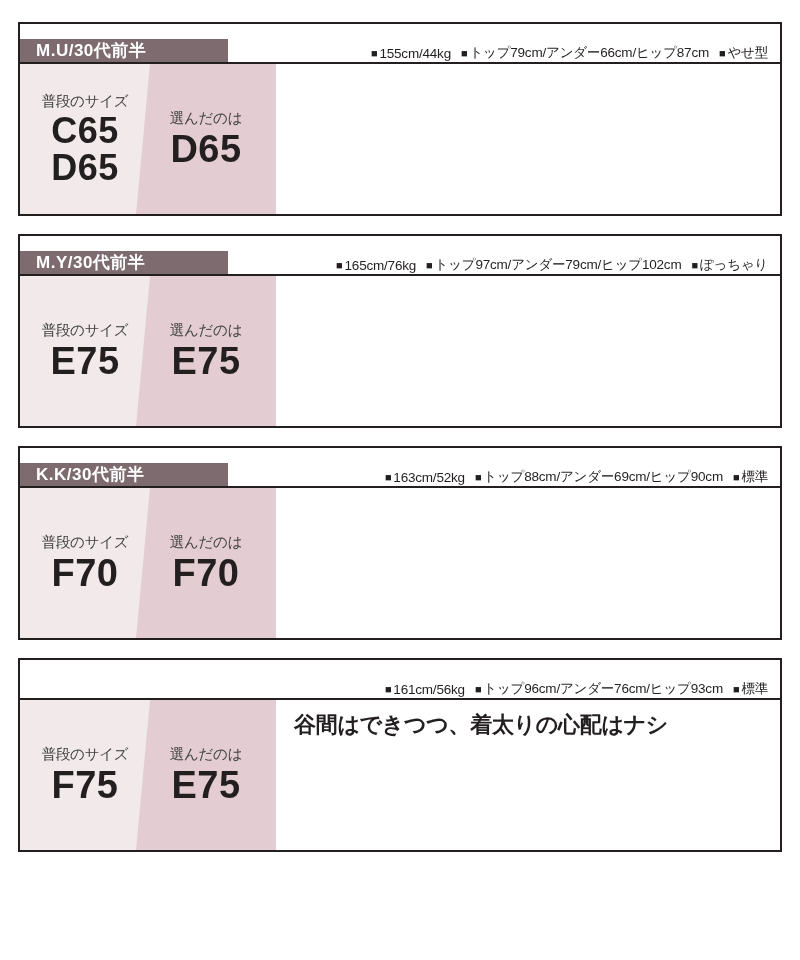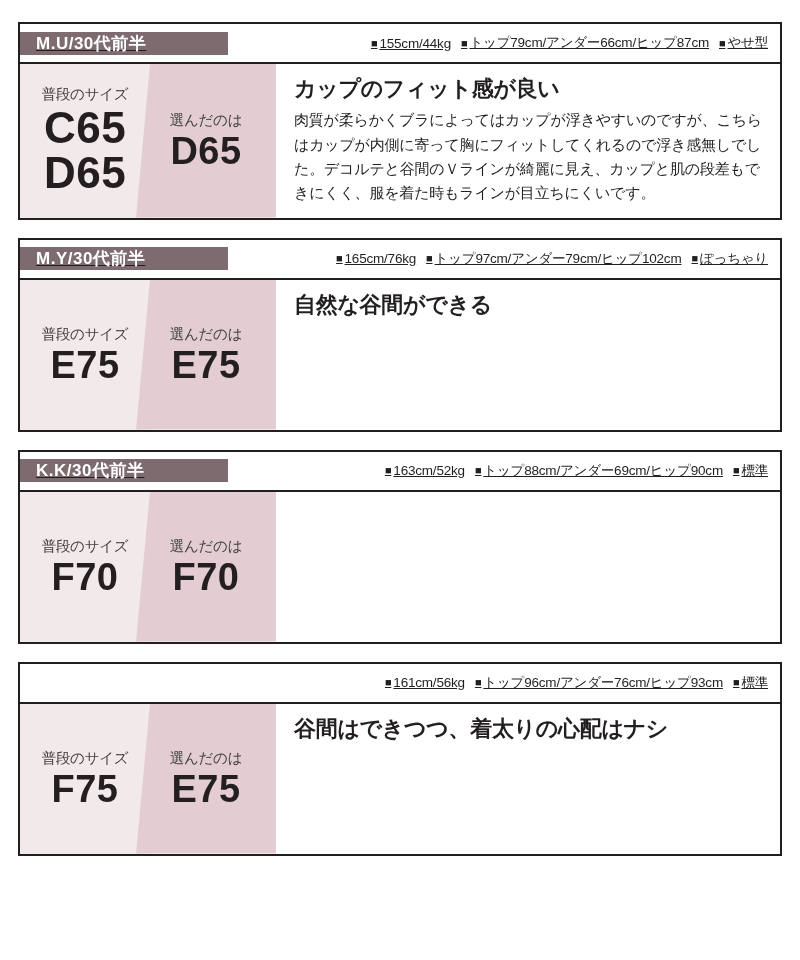--- a/index.html
+++ b/index.html
@@ -25,25 +25,24 @@
   }
   .review-card {
     border: 2px solid #231f20;
     box-sizing: border-box;
     display: flex;
     flex-direction: column;
     background: #ffffff;
   }
   .card-header {
     display: flex;
-    align-items: center;
+    align-items: flex-end;
     background: #ffffff;
     border-bottom: 2px solid #231f20;
     height: 38px;
-    text-decoration: underline;
   }
   .header-name {
     background: #7d6b70;
     color: #ffffff;
     font-weight: bold;
     font-size: 17px;
     letter-spacing: 0.5px;
     display: flex;
     align-items: center;
     padding: 0 14px 0 16px;
@@ -116,21 +115,21 @@
     letter-spacing: -0.3px;
   }
   .size-value {
     font-size: 38px;
     font-weight: bold;
     line-height: 1.02;
     color: #231f20;
     letter-spacing: 0.5px;
   }
   .size-value.multi {
-    font-size: 44px;
+    font-size: 36px;
   }
   .text-block {
     flex: 1;
     padding: 10px 18px 12px 18px;
     box-sizing: border-box;
     display: flex;
     flex-direction: column;
     justify-content: flex-start;
   }
   .review-title {
@@ -175,58 +174,53 @@
       <div class="size-block">
         <div class="usual-size">
           <div class="size-label">普段のサイズ</div>
           <div class="size-value multi">C65<br>D65</div>
         </div>
         <div class="chosen-size">
           <div class="size-label">選んだのは</div>
           <div class="size-value">D65</div>
         </div>
       </div>
+    </div>
+  </div>
+
+  <div class="review-card">
+    <div class="card-header">
+      <div class="header-name">M.Y/30代前半</div>
+      <div class="header-specs">
+        <span class="spec-item">
+            <span class="spec-mark">■</span>
+            <span>165cm/76kg</span>
+          </span>
+        <span class="spec-item">
+            <span class="spec-mark">■</span>
+            <span>トップ97cm/アンダー79cm/ヒップ102cm</span>
+          </span>
+        <span class="spec-item">
+            <span class="spec-mark">■</span>
+            <span>ぽっちゃり</span>
+          </span>
+      </div>
+    </div>
+    <div class="card-body">
+      <div class="size-block">
+        <div class="usual-size">
+          <div class="size-label">普段のサイズ</div>
+          <div class="size-value">E75</div>
+        </div>
+        <div class="chosen-size">
+          <div class="size-label">選んだのは</div>
+          <div class="size-value">E75</div>
+        </div>
+      </div>
       <div class="text-block">
-        <div class="review-title">カップのフィット感が良い</div>
-        <div class="review-body">肉質が柔らかくブラによってはカップが浮きやすいのですが、こちらはカップが内側に寄って胸にフィットしてくれるので浮き感無しでした。デコルテと谷間のＶラインが綺麗に見え、カップと肌の段差もできにくく、服を着た時もラインが目立ちにくいです。</div>
-      </div>
-    </div>
-  </div>
-
-  <div class="review-card">
-    <div class="card-header">
-      <div class="header-name">M.Y/30代前半</div>
-      <div class="header-specs">
-        <span class="spec-item">
-            <span class="spec-mark">■</span>
-            <span>165cm/76kg</span>
-          </span>
-        <span class="spec-item">
-            <span class="spec-mark">■</span>
-            <span>トップ97cm/アンダー79cm/ヒップ102cm</span>
-          </span>
-        <span class="spec-item">
-            <span class="spec-mark">■</span>
-            <span>ぽっちゃり</span>
-          </span>
-      </div>
-    </div>
-    <div class="card-body">
-      <div class="size-block">
-        <div class="usual-size">
-          <div class="size-label">普段のサイズ</div>
-          <div class="size-value">E75</div>
-        </div>
-        <div class="chosen-size">
-          <div class="size-label">選んだのは</div>
-          <div class="size-value">E75</div>
-        </div>
-      </div>
-      <div class="text-block">
-        <div class="review-title">自然な谷間ができる</div>
       </div>
     </div>
   </div>
 
   <div class="review-card">
     <div class="card-header">
       <div class="header-name">K.K/30代前半</div>
       <div class="header-specs">
         <span class="spec-item">
             <span class="spec-mark">■</span>

